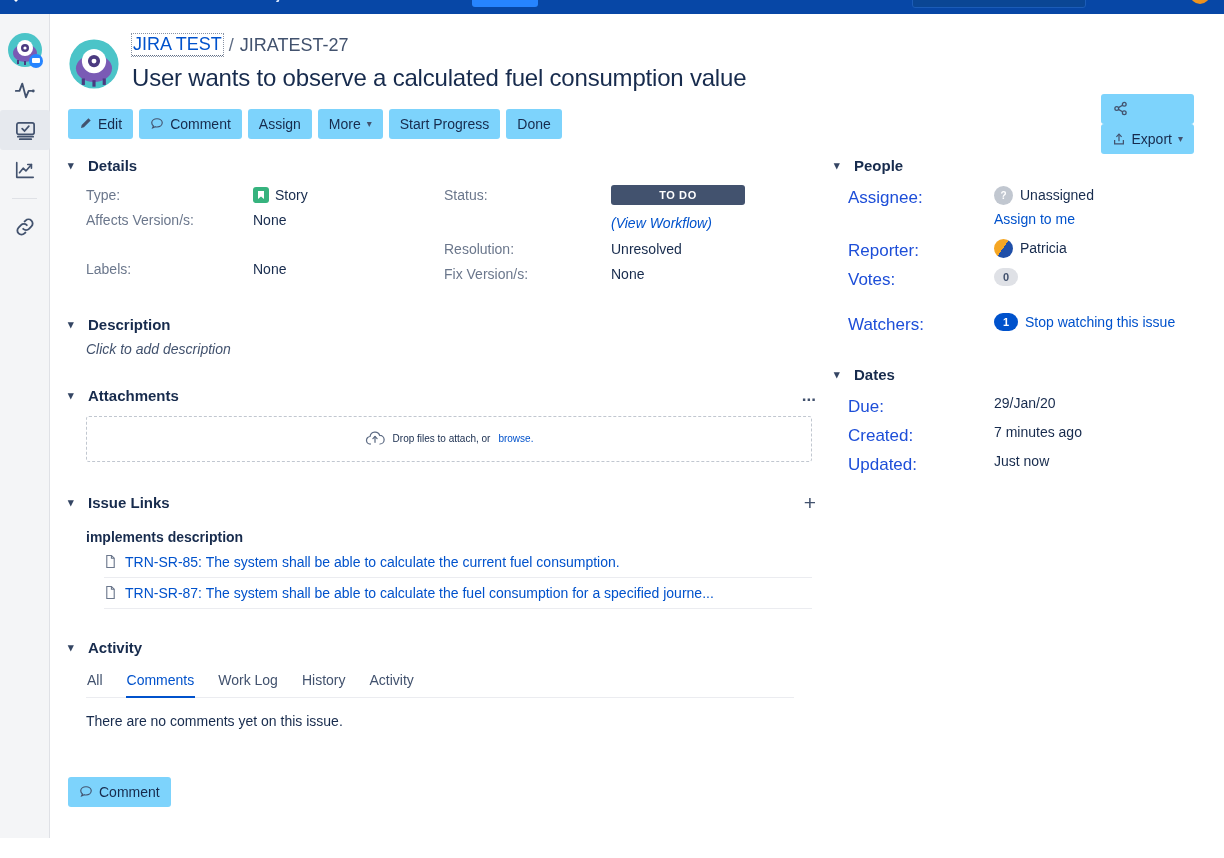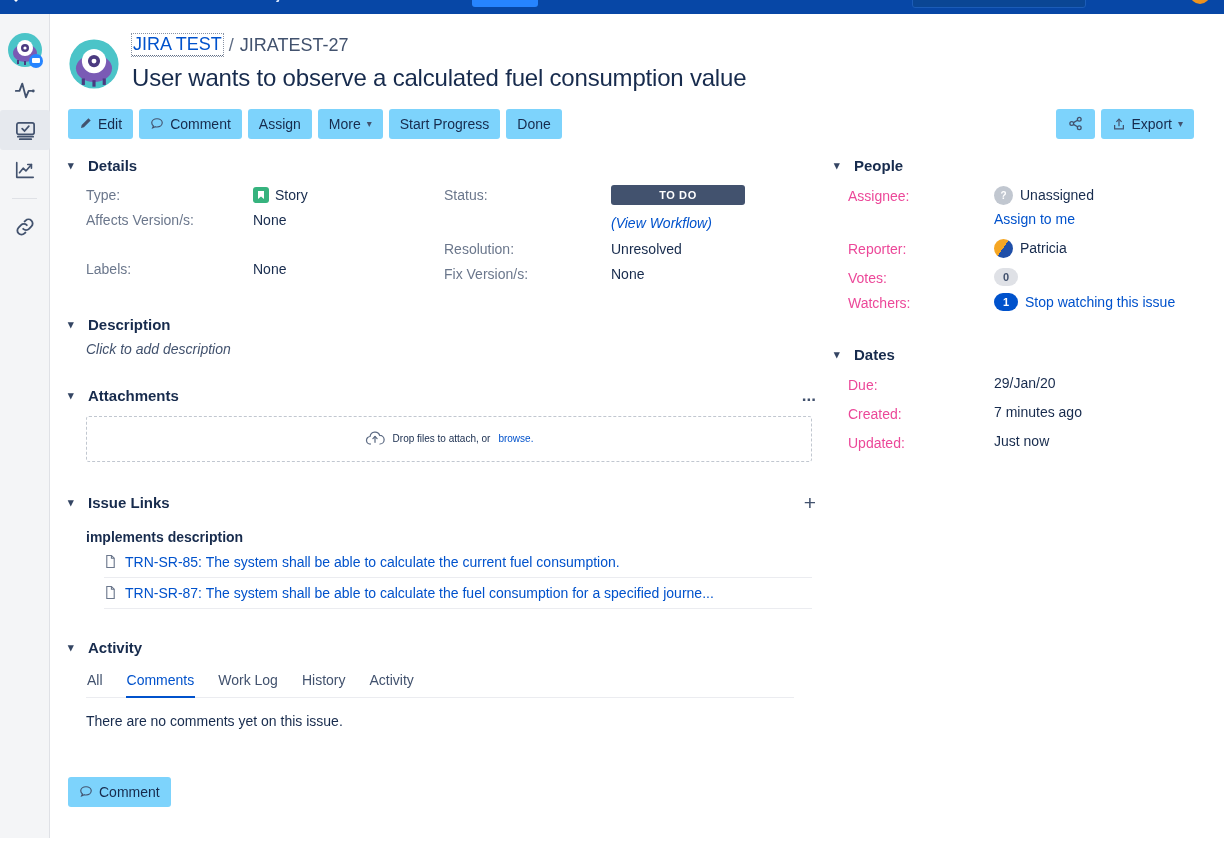--- a/index.html
+++ b/index.html
@@ -94,21 +94,21 @@
 
   
   .toolbar { display: flex; align-items: center; margin-top: 16px; position: relative; }
   .btn {
     background: #7dd3fc; border: none; border-radius: 3px;
     font-family: inherit; font-size: 14px; color: #172b4d;
     height: 30px; padding: 0 11px; margin-right: 6px;
     display: inline-flex; align-items: center; gap: 6px;
     cursor: pointer; white-space: nowrap;
   }
-  .toolbar-right { position: absolute; right: 0; display: flex; }
+  .toolbar-right { position: absolute; right: 0; display: flex; flex-direction: column; }
   .btn-icon { padding: 0 12px; }
   .caret-gl { font-size: 10px; color: #42526e; }
 
   
   .body-cols { display: flex; margin-top: 18px; }
   .col-left { width: 748px; flex: none; }
   .col-right { width: 360px; flex: none; padding-left: 18px; }
 
   .mod-head {
     display: flex; align-items: center; gap: 8px;
@@ -182,21 +182,21 @@
   .tab.active::after {
     content: ""; position: absolute; left: 0; right: 0; bottom: -1px;
     height: 2px; background: #0052cc;
   }
   .no-comments { margin: 15px 0 0 18px; font-size: 14px; color: #172b4d; }
   .bottom-comment { margin: 48px 0 0 0; }
 
   
   .people-grid { margin-top: 10px; padding-left: 14px; }
   .prow { display: flex; align-items: flex-start; min-height: 25px; }
-  .plabel { width: 146px; flex: none; color: #ec4899; font-size: 14px; padding-top: 4px; }
+  .plabel { width: 146px; flex: none; color: #1d4ed8; font-size: 17px; padding-top: 4px; }
   .pval { font-size: 14px; color: #172b4d; padding-top: 2px; display: flex; align-items: center; gap: 7px; }
   .avatar-sm { width: 19px; height: 19px; border-radius: 50%; flex: none; }
   .av-unassigned { background: #c1c7d0; display: flex; align-items: center; justify-content: center; color: #fff; font-size: 10px; font-weight: bold; }
   .av-patricia { background: linear-gradient(125deg,#f5a623 48%,#1f4fa8 48%); }
   .badge {
     display: inline-flex; align-items: center; justify-content: center;
     min-width: 24px; height: 18px; padding: 0 7px; border-radius: 9px;
     font-size: 11px; font-weight: bold;
   }
   .badge.gray { background: #dfe1e6; color: #42526e; }
@@ -517,21 +517,21 @@
               <span class="avatar-sm av-patricia"></span>
               <span>Patricia</span>
             </div>
           </div>
           <div class="prow" style="margin-top:4px;">
             <div class="plabel">Votes:</div>
             <div class="pval">
               <span class="badge gray">0</span>
             </div>
           </div>
-          <div class="prow" style="margin-top:0;">
+          <div class="prow" style="margin-top:20px;">
             <div class="plabel">Watchers:</div>
             <div class="pval">
               <span class="badge blue">1</span>
               <span class="link">Stop watching this issue</span>
             </div>
           </div>
         </div>
       </div>
 
       <div class="mod" style="margin-top:30px;">

